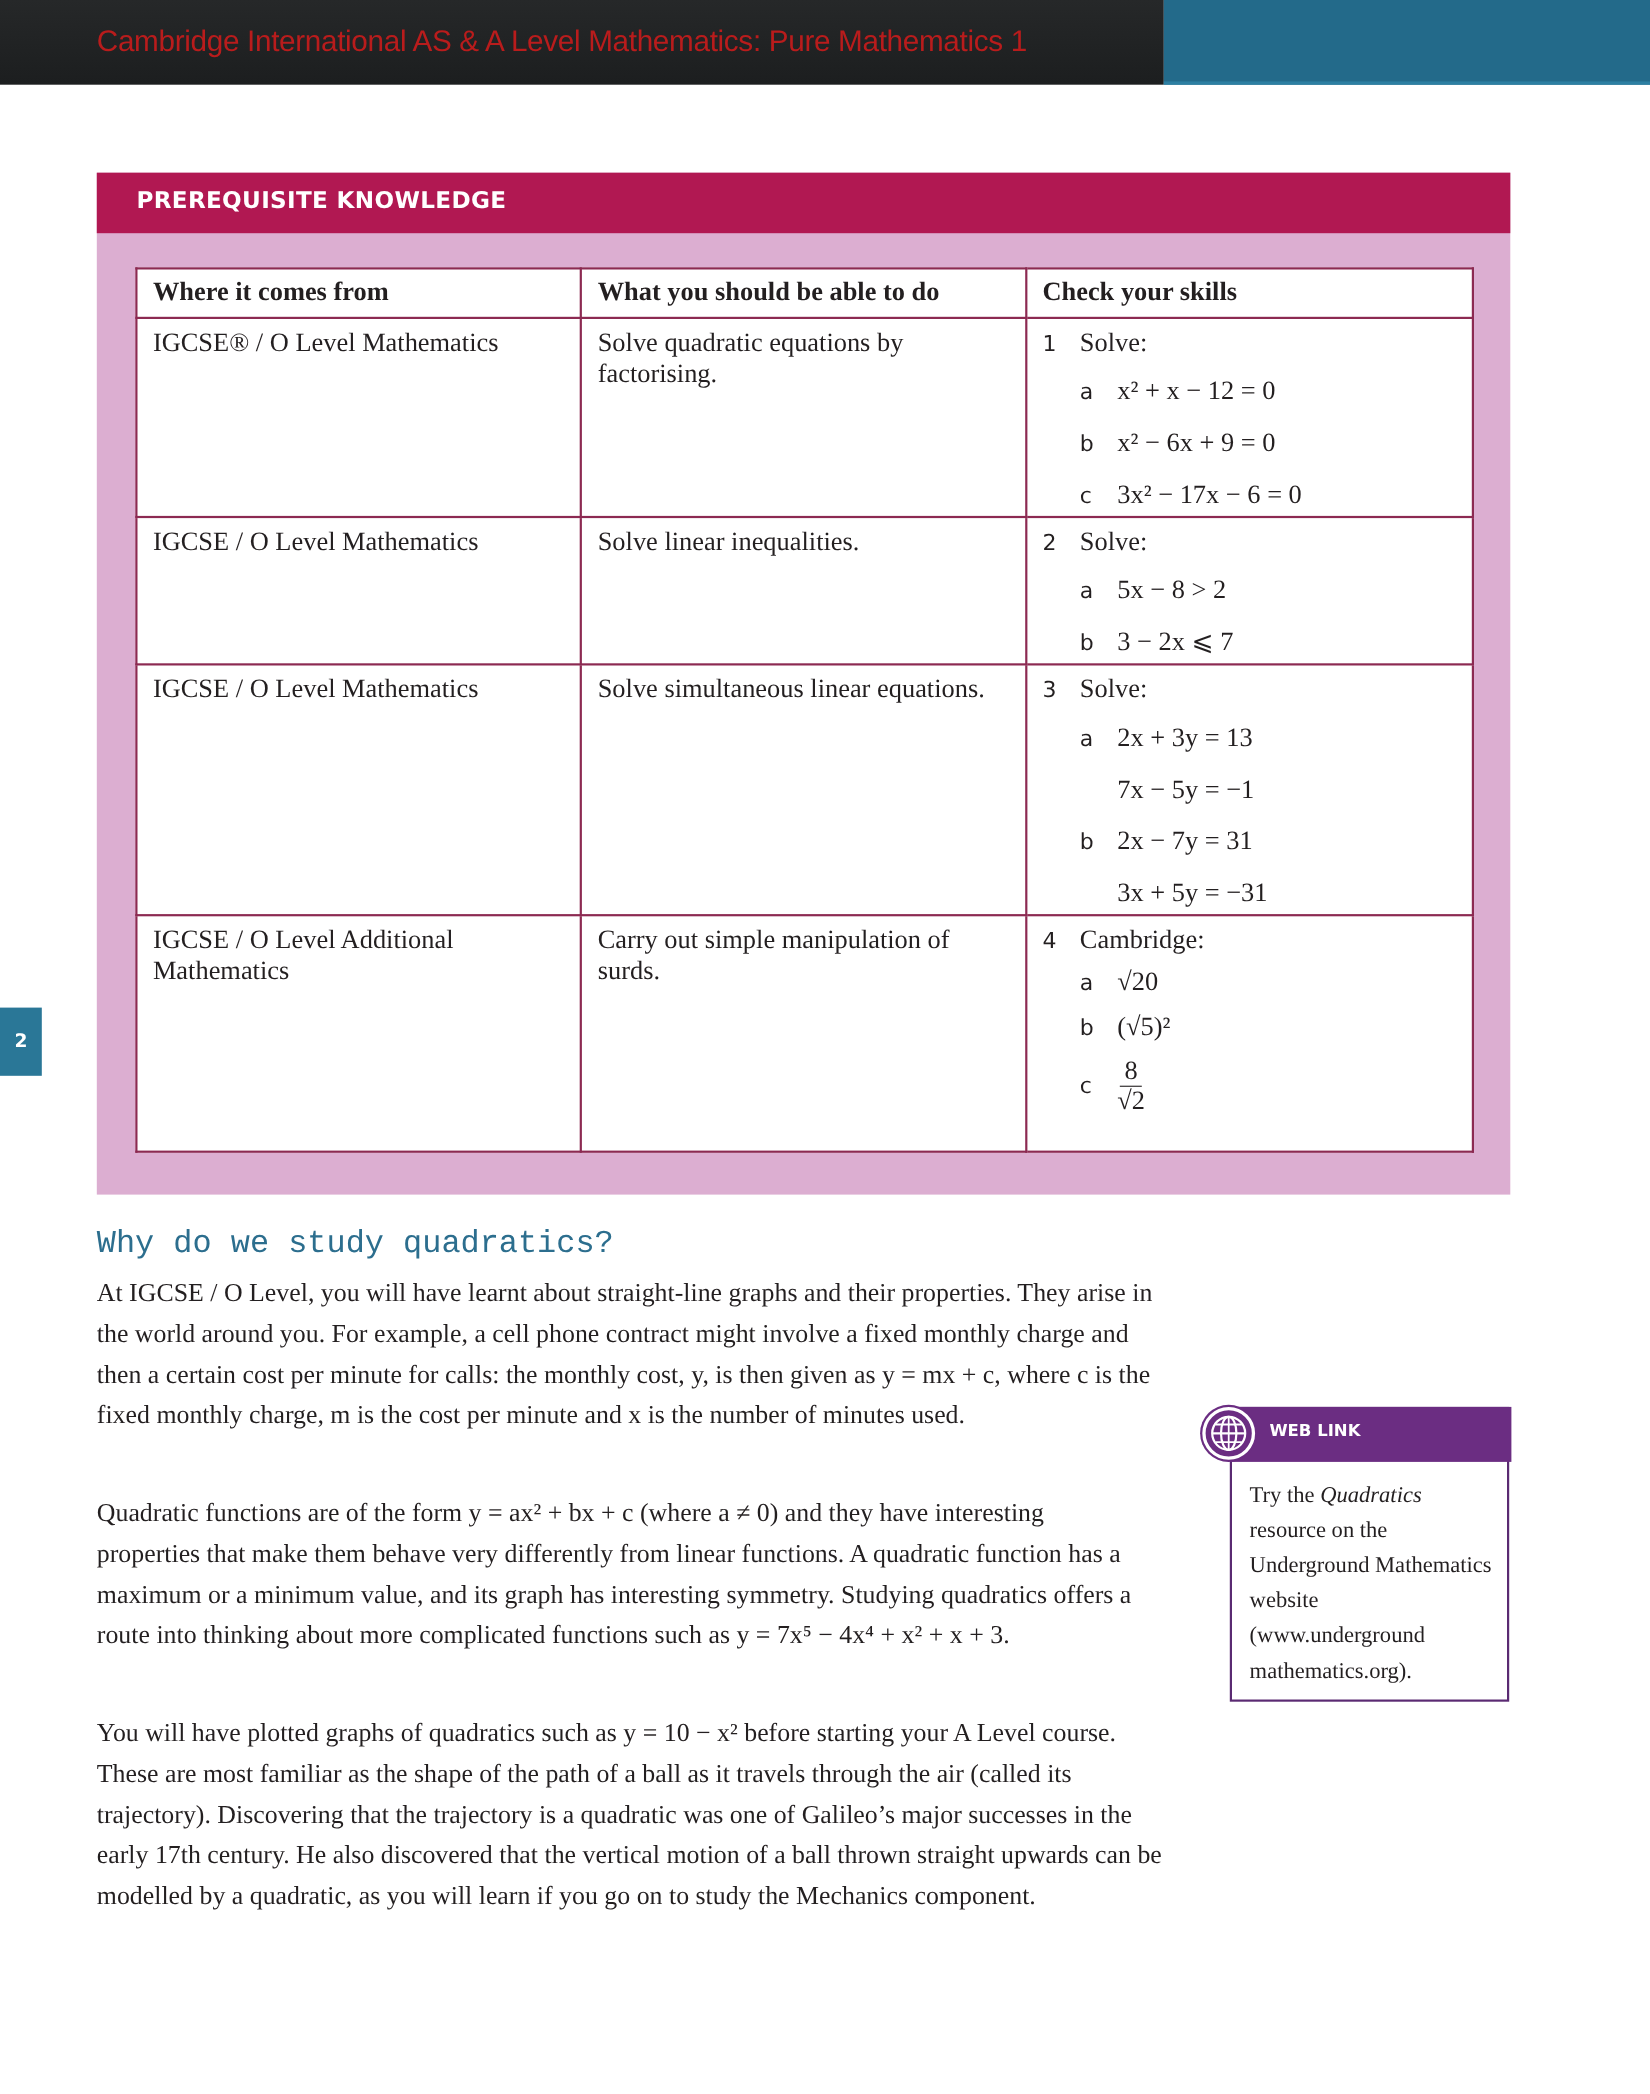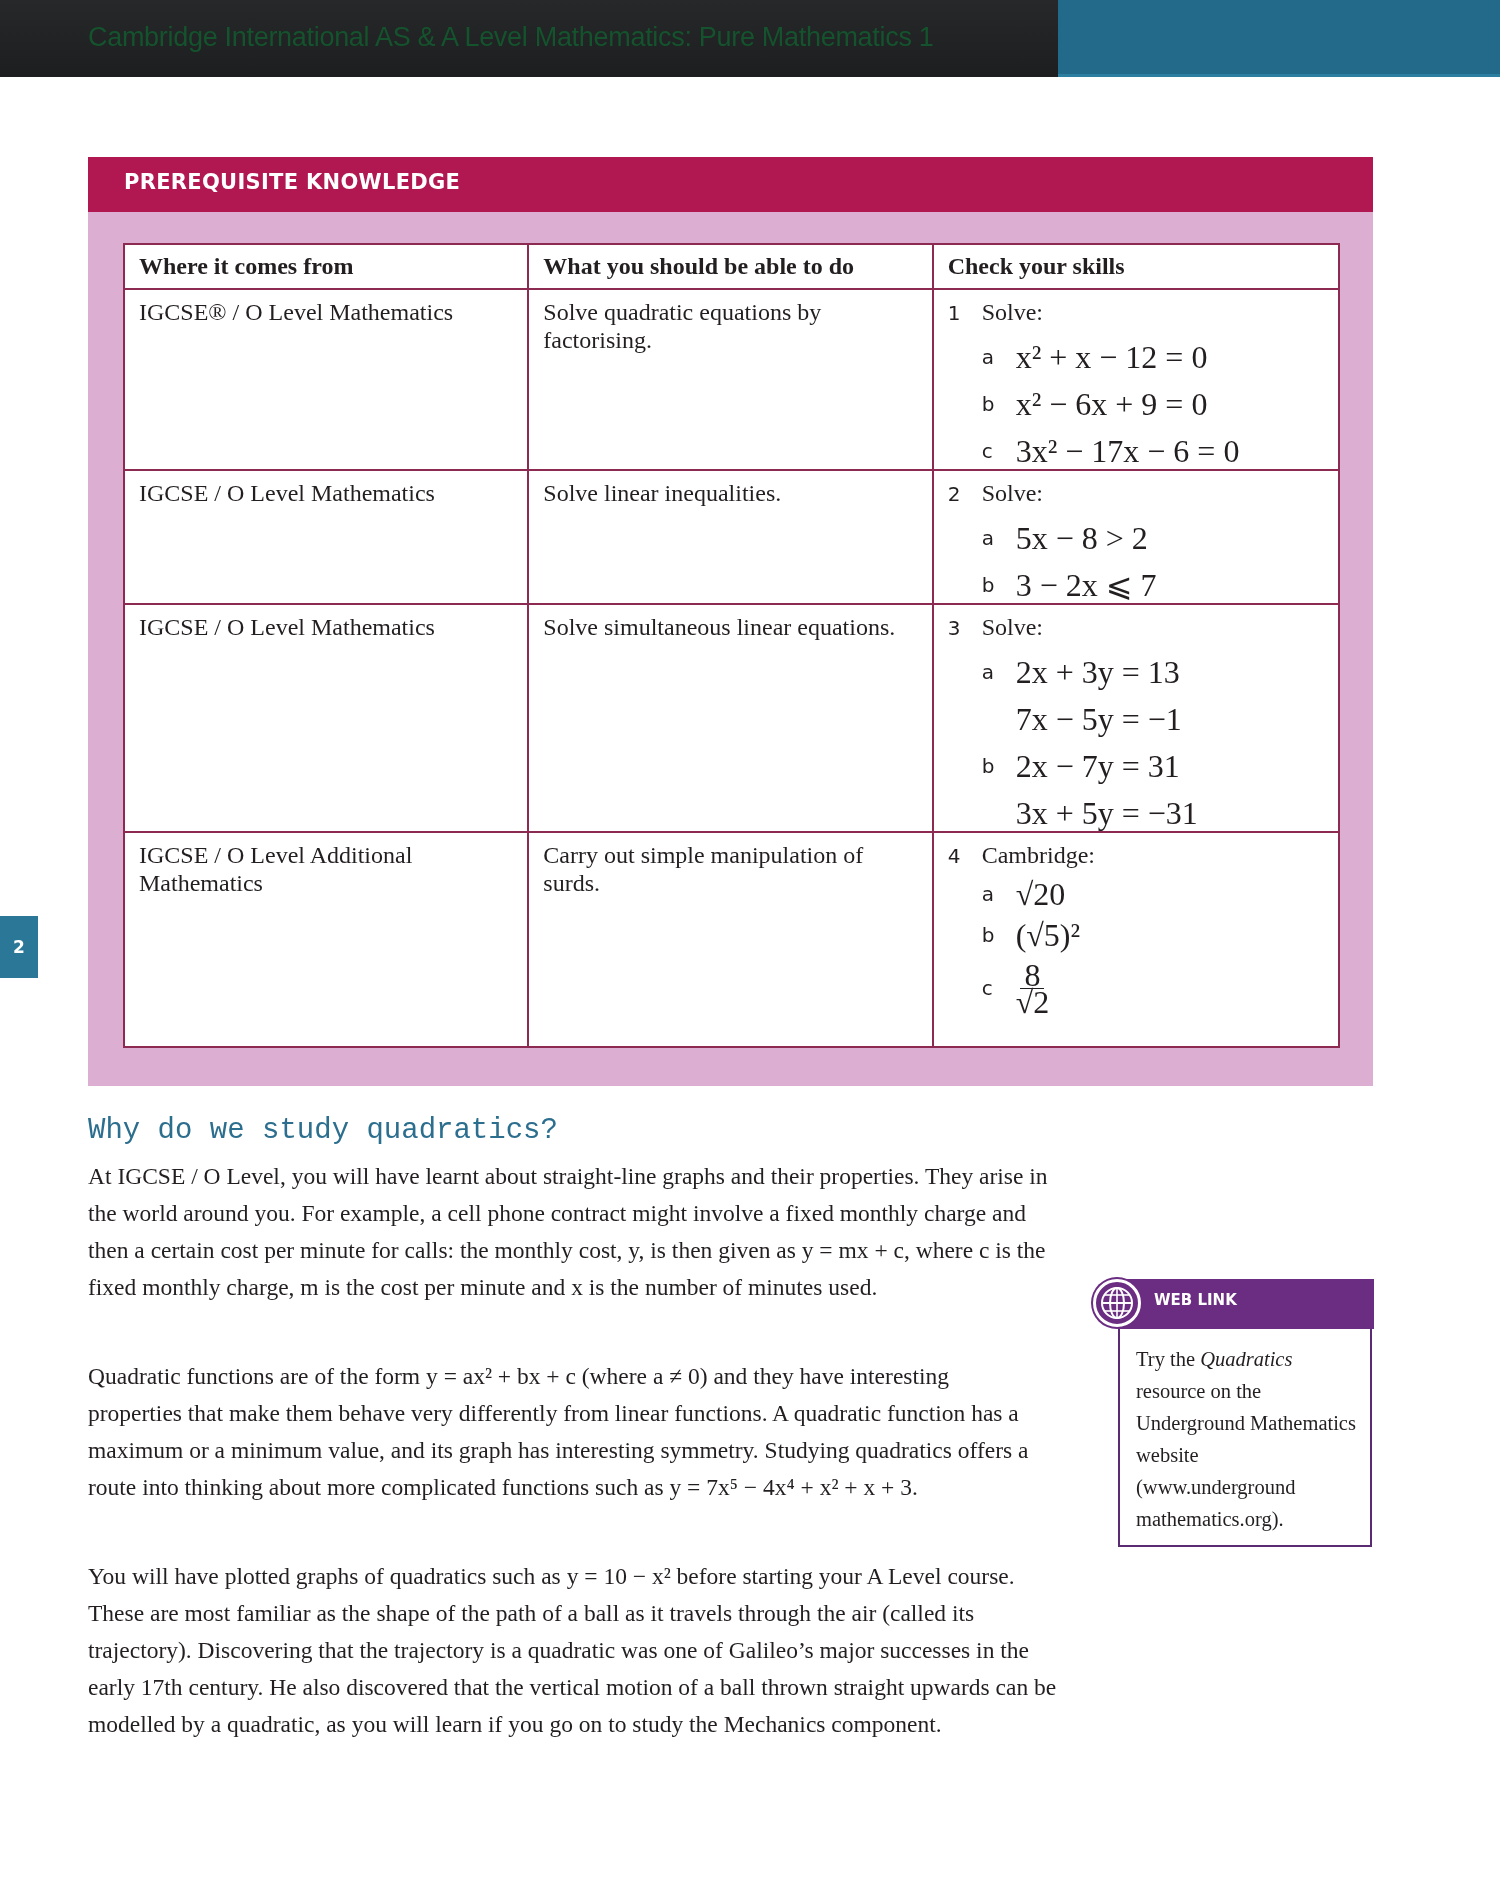--- a/index.html
+++ b/index.html
@@ -3,21 +3,21 @@
 <meta charset="utf-8">
 <style>
   * { box-sizing: border-box; margin: 0; padding: 0; }
   html, body { width: 1500px; height: 1904px; background: #ffffff; overflow: hidden; }
   body { position: relative; font-family: "Liberation Serif", serif; color: #231f20; }
 
   .header-bar { position: absolute; left: 0; top: 0; width: 1058px; height: 77px;
     background: linear-gradient(180deg, #262829 0%, #1c1e1f 100%); }
   .header-accent { position: absolute; left: 1058px; top: 0; width: 442px; height: 77px;
     background: #236a8a; border-bottom: 3px solid #2d7fa2; }
-  .header-title { position: absolute; left: 88px; top: 22px; color: #14532d;
+  .header-title { position: absolute; left: 88px; top: 22px; color: #b91c1c;
     font-family: "Liberation Sans", sans-serif; font-size: 27px; letter-spacing: -0.3px; }
 
   .page-tab { position: absolute; left: 0; top: 916px; width: 38px; height: 62px;
     background: #2a7797; color: #ffffff; font-family: "DejaVu Sans", sans-serif;
     font-weight: bold; font-size: 17px; display: flex; align-items: center; justify-content: center; }
 
   .prereq { position: absolute; left: 88px; top: 157px; width: 1285px; height: 929px;
     background: #dcaed1; }
   .prereq-head { position: absolute; left: 0; top: 0; width: 100%; height: 55px;
     background: #b11852; color: #ffffff; font-family: "DejaVu Sans", sans-serif;
@@ -25,21 +25,21 @@
 
   table.pk { position: absolute; left: 35px; top: 86px; width: 1217px; border-collapse: collapse;
     background: #ffffff; }
   table.pk td, table.pk th { border: 2px solid #8c2a52; vertical-align: top; text-align: left;
     font-size: 24px; line-height: 28px; padding: 8px 14px 0 14px; font-weight: normal; }
   table.pk th { font-weight: bold; height: 45px; padding-top: 7px; }
   table.pk col.c1 { width: 405px; } table.pk col.c2 { width: 405px; } table.pk col.c3 { width: 407px; }
   .q-num { display: inline-block; width: 34px; font-family: "DejaVu Sans", sans-serif; font-size: 20px; }
   .sub { display: flex; align-items: center; margin-top: 12px; height: 35px; }
   .sub-letter { width: 68px; padding-left: 34px; font-family: "DejaVu Sans", sans-serif; font-size: 20px; }
-  .expr { font-size: 32px; }
+  .expr { font-size: 24px; }
   .frac { display: inline-flex; flex-direction: column; align-items: center; line-height: 26px; }
   .frac .num { border-bottom: 1.5px solid #231f20; padding: 0 4px; }
 
   .section-title { position: absolute; left: 88px; top: 1114px; font-family: Liberation Mono, monospace;
     color: #2c6e8e; font-size: 29px; }
   .body-para { position: absolute; left: 88px; width: 975px; font-size: 23.5px; line-height: 37px; }
 
   .weblink { position: absolute; left: 1118px; top: 1279px; width: 254px; height: 268px;
     border: 2px solid #5a2a72; background: #ffffff; }
   .weblink-head { position: absolute; left: -2px; top: -2px; width: 256px; height: 50px;

